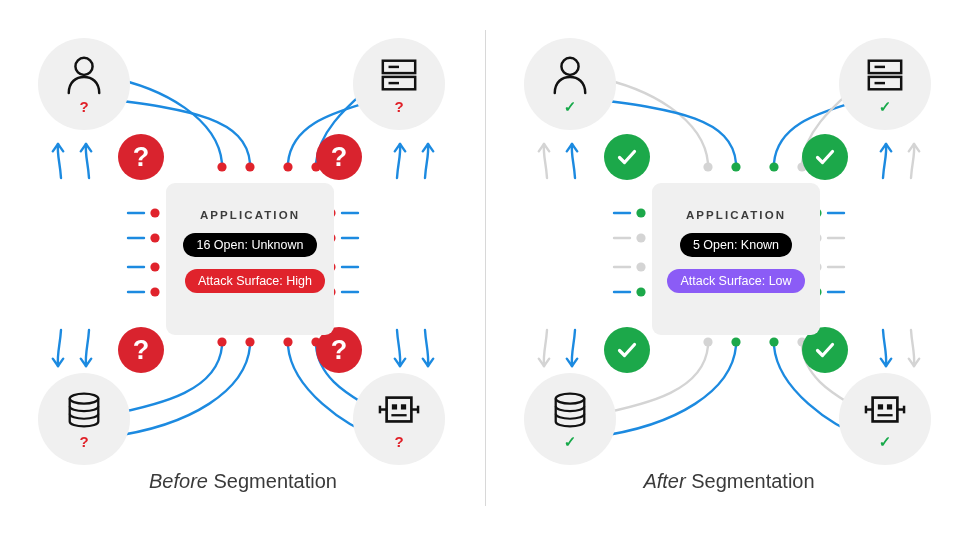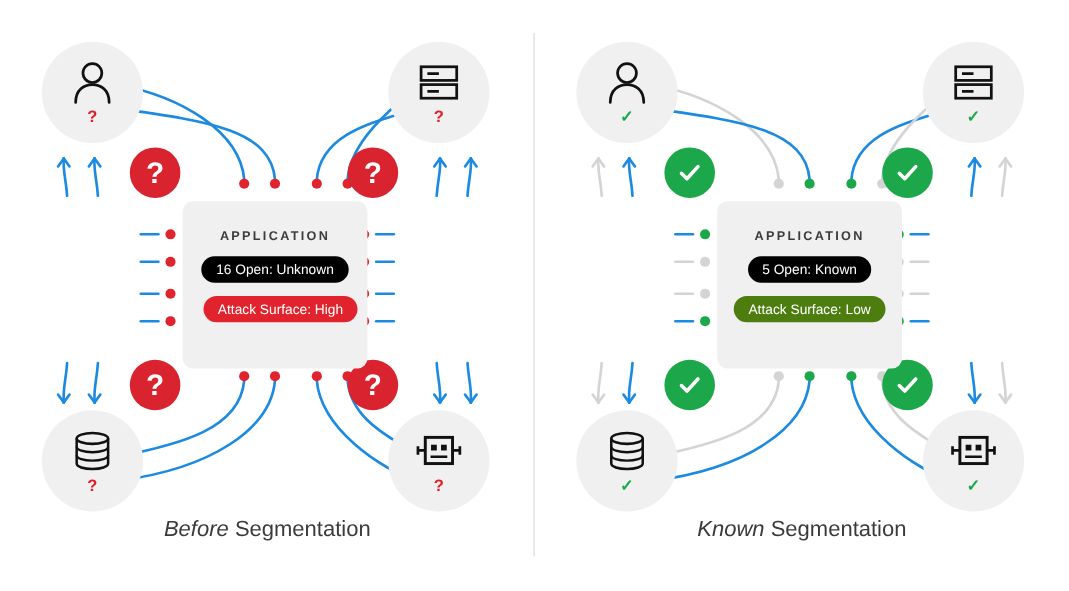--- a/index.html
+++ b/index.html
@@ -83,21 +83,21 @@
     border-radius: 12px;
     display: flex; align-items: center; justify-content: center;
     color: #ffffff;
     font-size: 12.5px;
     padding: 0 13px;
     white-space: nowrap;
     font-weight: normal;
   }
   .pill.dark  { background: #000000; padding-left: 13px; }
   .pill.red   { background: #e0232c; margin-left: 10px; }
-  .pill.green { background: #4d7c0f; text-align: center; }
+  .pill.green { background: #8b5cf6; text-align: center; }
 
   
   .caption {
     position: absolute;
     top: 470px; left: 0; width: 486px;
     text-align: center;
     font-size: 20px;
     color: #3a3a3a;
   }
   .caption .em { font-style: italic; margin-top: 24px; }
@@ -390,17 +390,17 @@
         </svg>
     </div>
 
     <div class="card" style="left:166px; top:183px;">
       <div class="card-title">APPLICATION</div>
       <div class="pill dark">5 Open: Known</div>
       <div class="pill green">Attack Surface: Low</div>
     </div>
 
     <div class="caption">
-      <span class="em">Known</span><span> Segmentation</span>
+      <span class="em">After</span><span> Segmentation</span>
     </div>
   </div>
 
 </div>
 
 </body></html>

